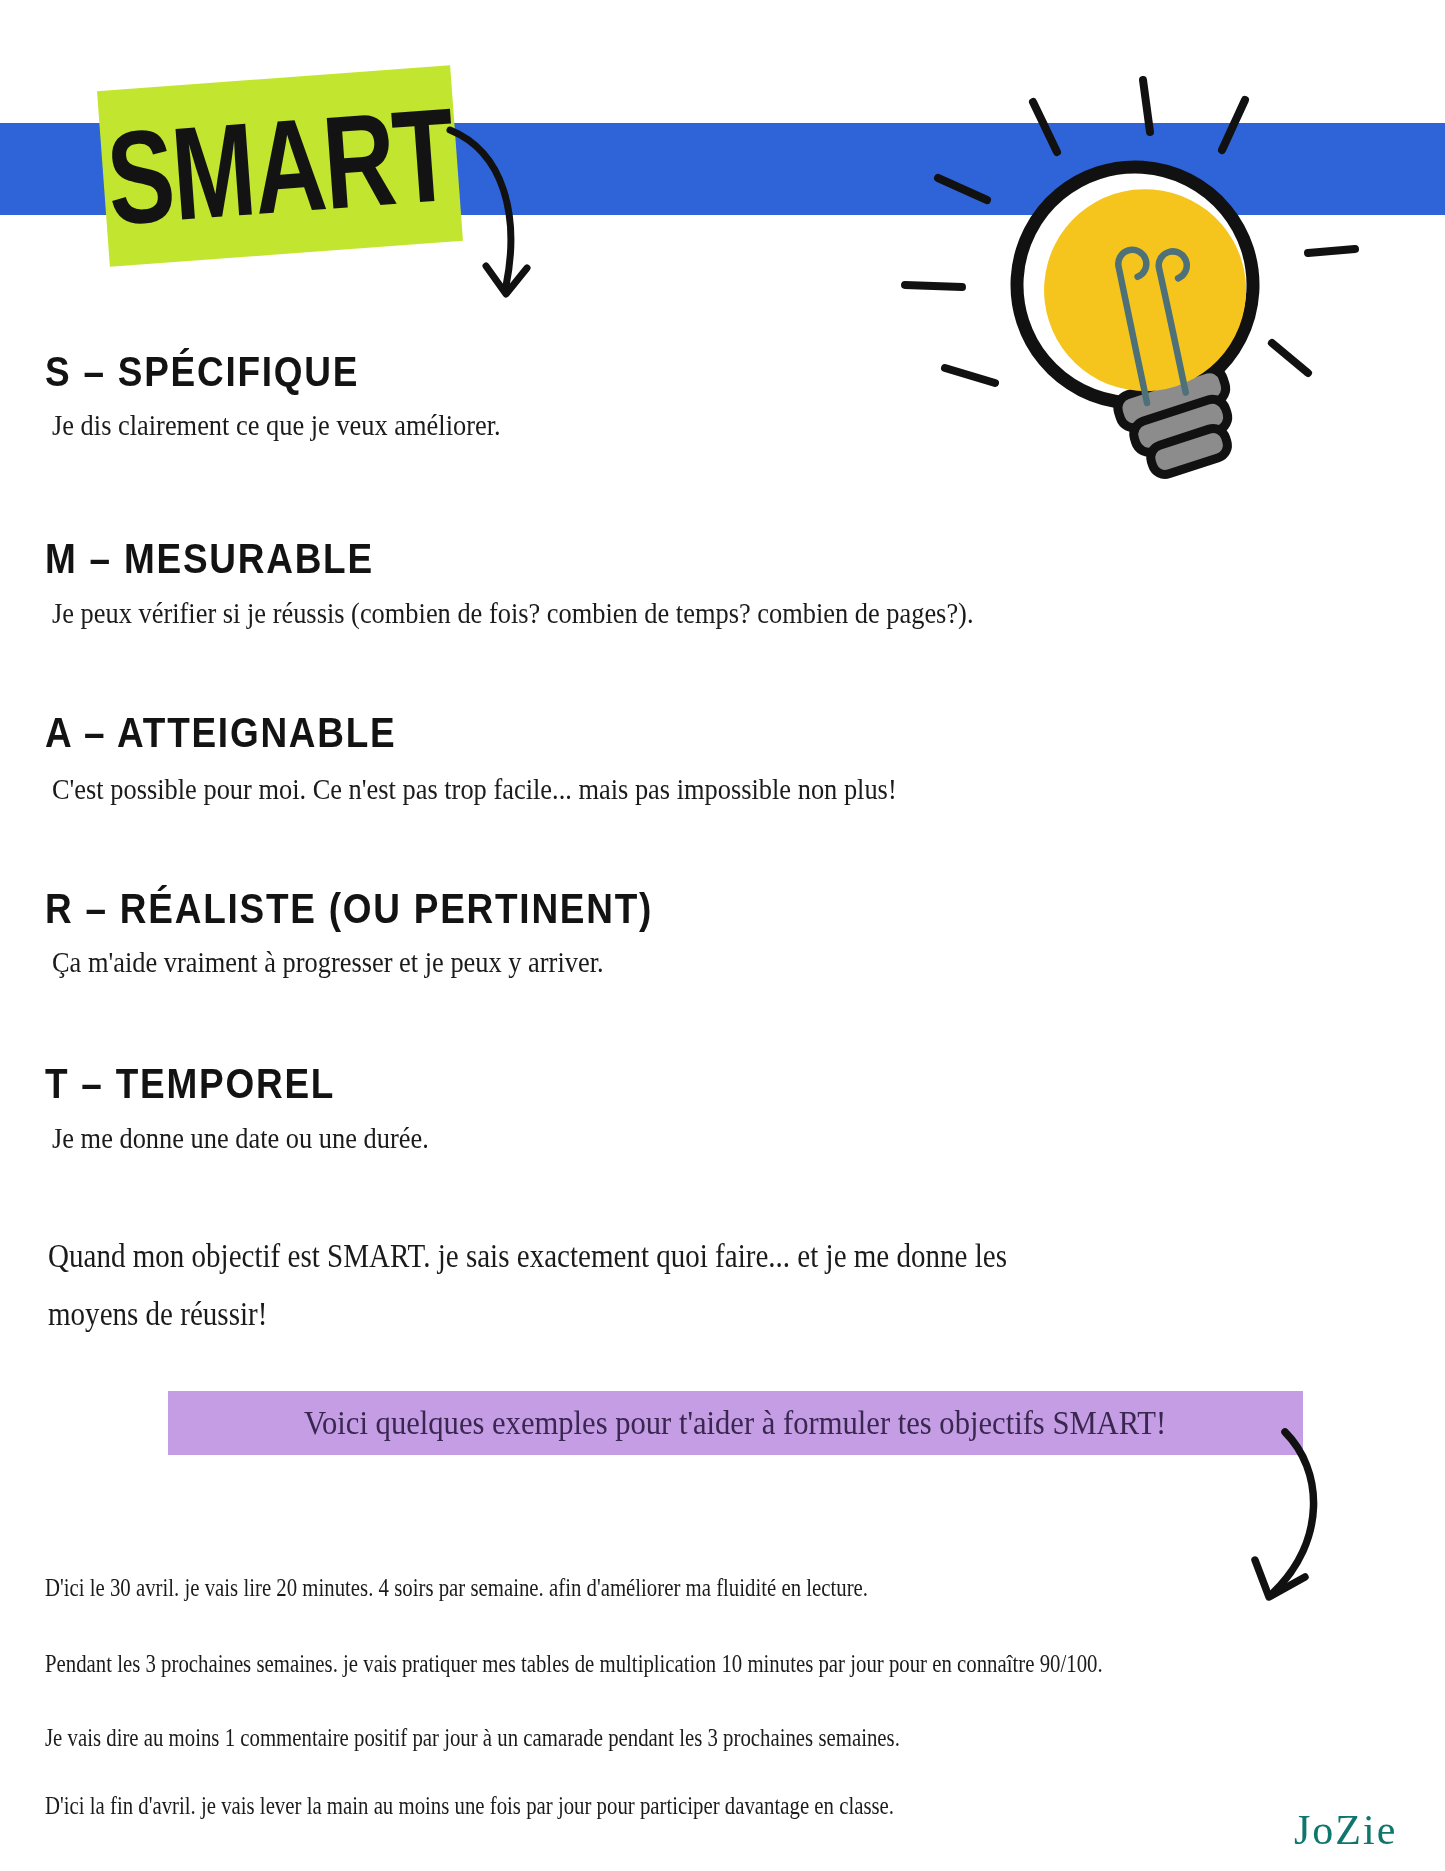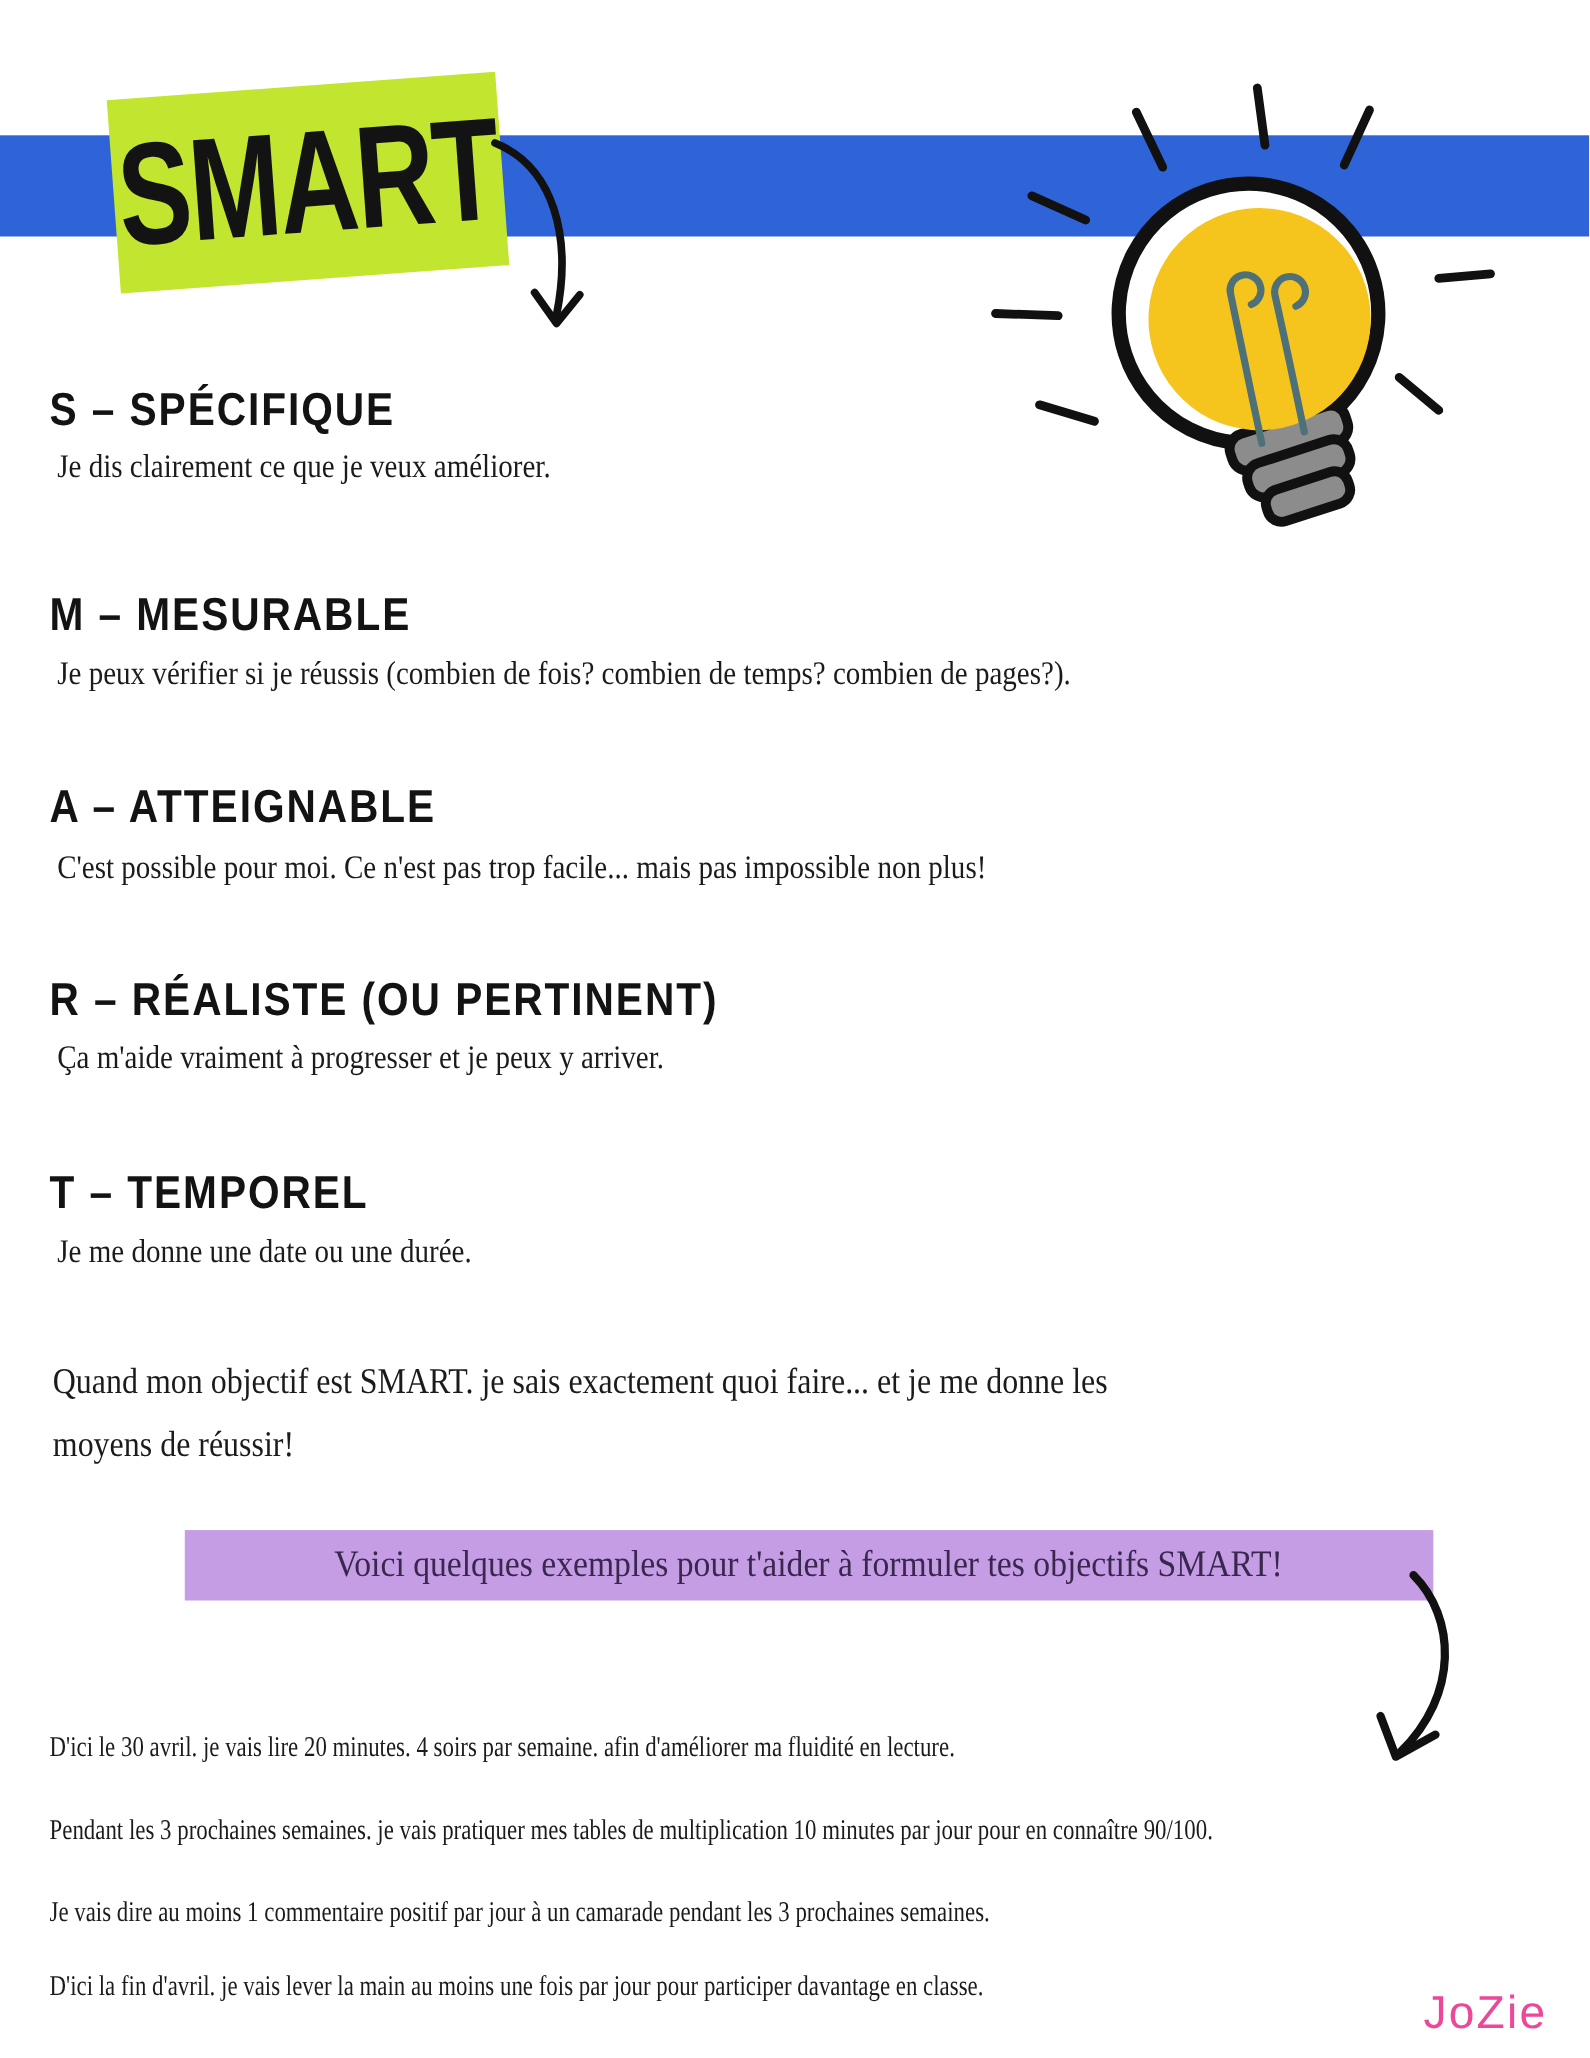--- a/index.html
+++ b/index.html
@@ -33,22 +33,22 @@
     position:absolute;left:148px;top:1391px;width:1135px;height:64px;
     background:var(--highlight-purple,#c49de4);
     display:flex;align-items:center;justify-content:center;margin-left:20px;
   }
   .purple-box .hand{
     font-size:34px;color:var(--purple-text,#3a2750);
     transform:scaleX(0.9);transform-origin:center center;
   }
   .example{position:absolute;left:45px;font-size:26px;transform:scaleX(0.8);transform-origin:left center;}
   .signature{
-    position:absolute;left:1294px;top:1806px;font-family:Liberation Sans, sans-serif;
-    font-weight:200;font-size:42px;letter-spacing:2px;color:#ec4899;
+    position:absolute;left:1294px;top:1806px;font-family:Liberation Serif, serif;
+    font-weight:200;font-size:42px;letter-spacing:2px;color:#0f766e;
   }
 </style>
 </head>
 <body>
 
 <div class="page">
 
   <div class="blue-bar"></div>
 
   <div class="smart-box">

